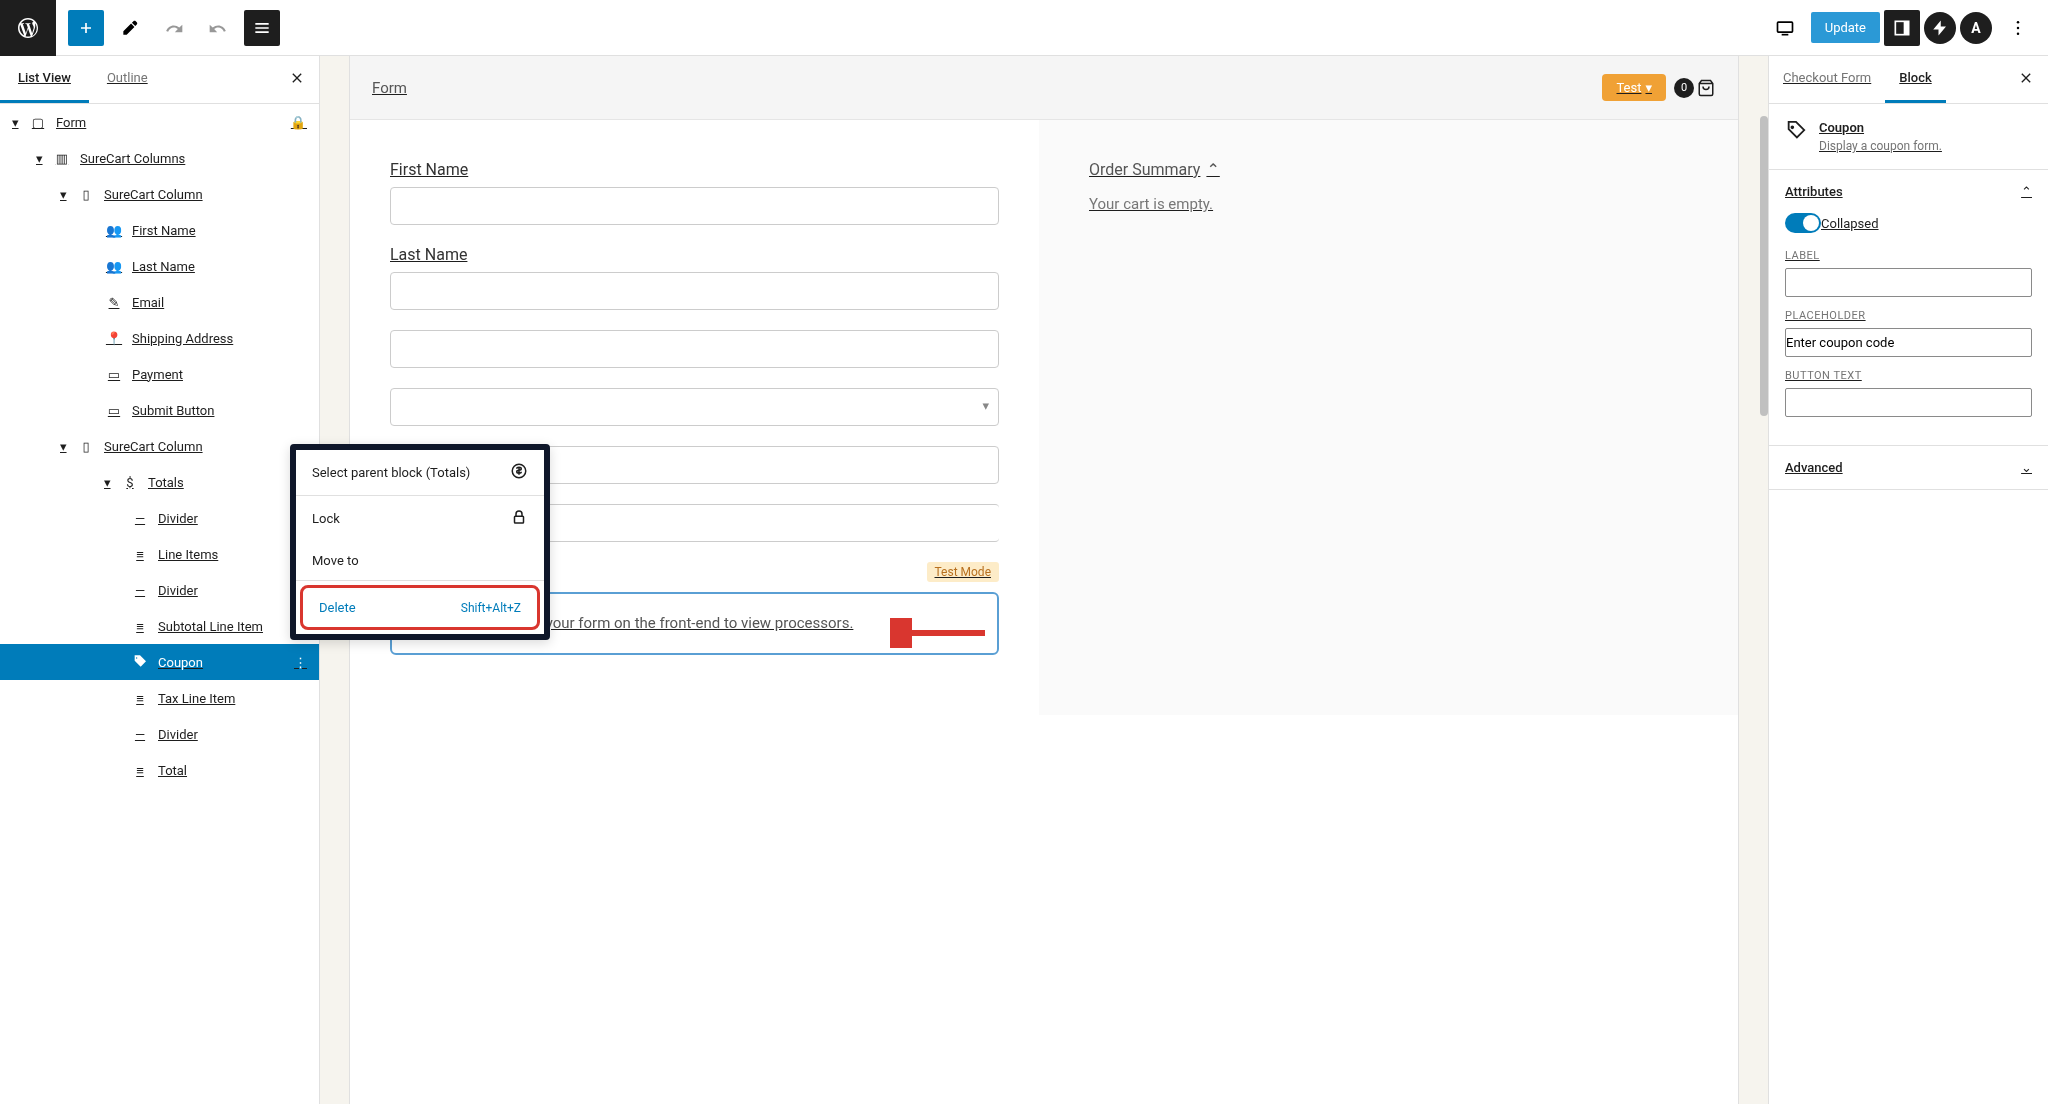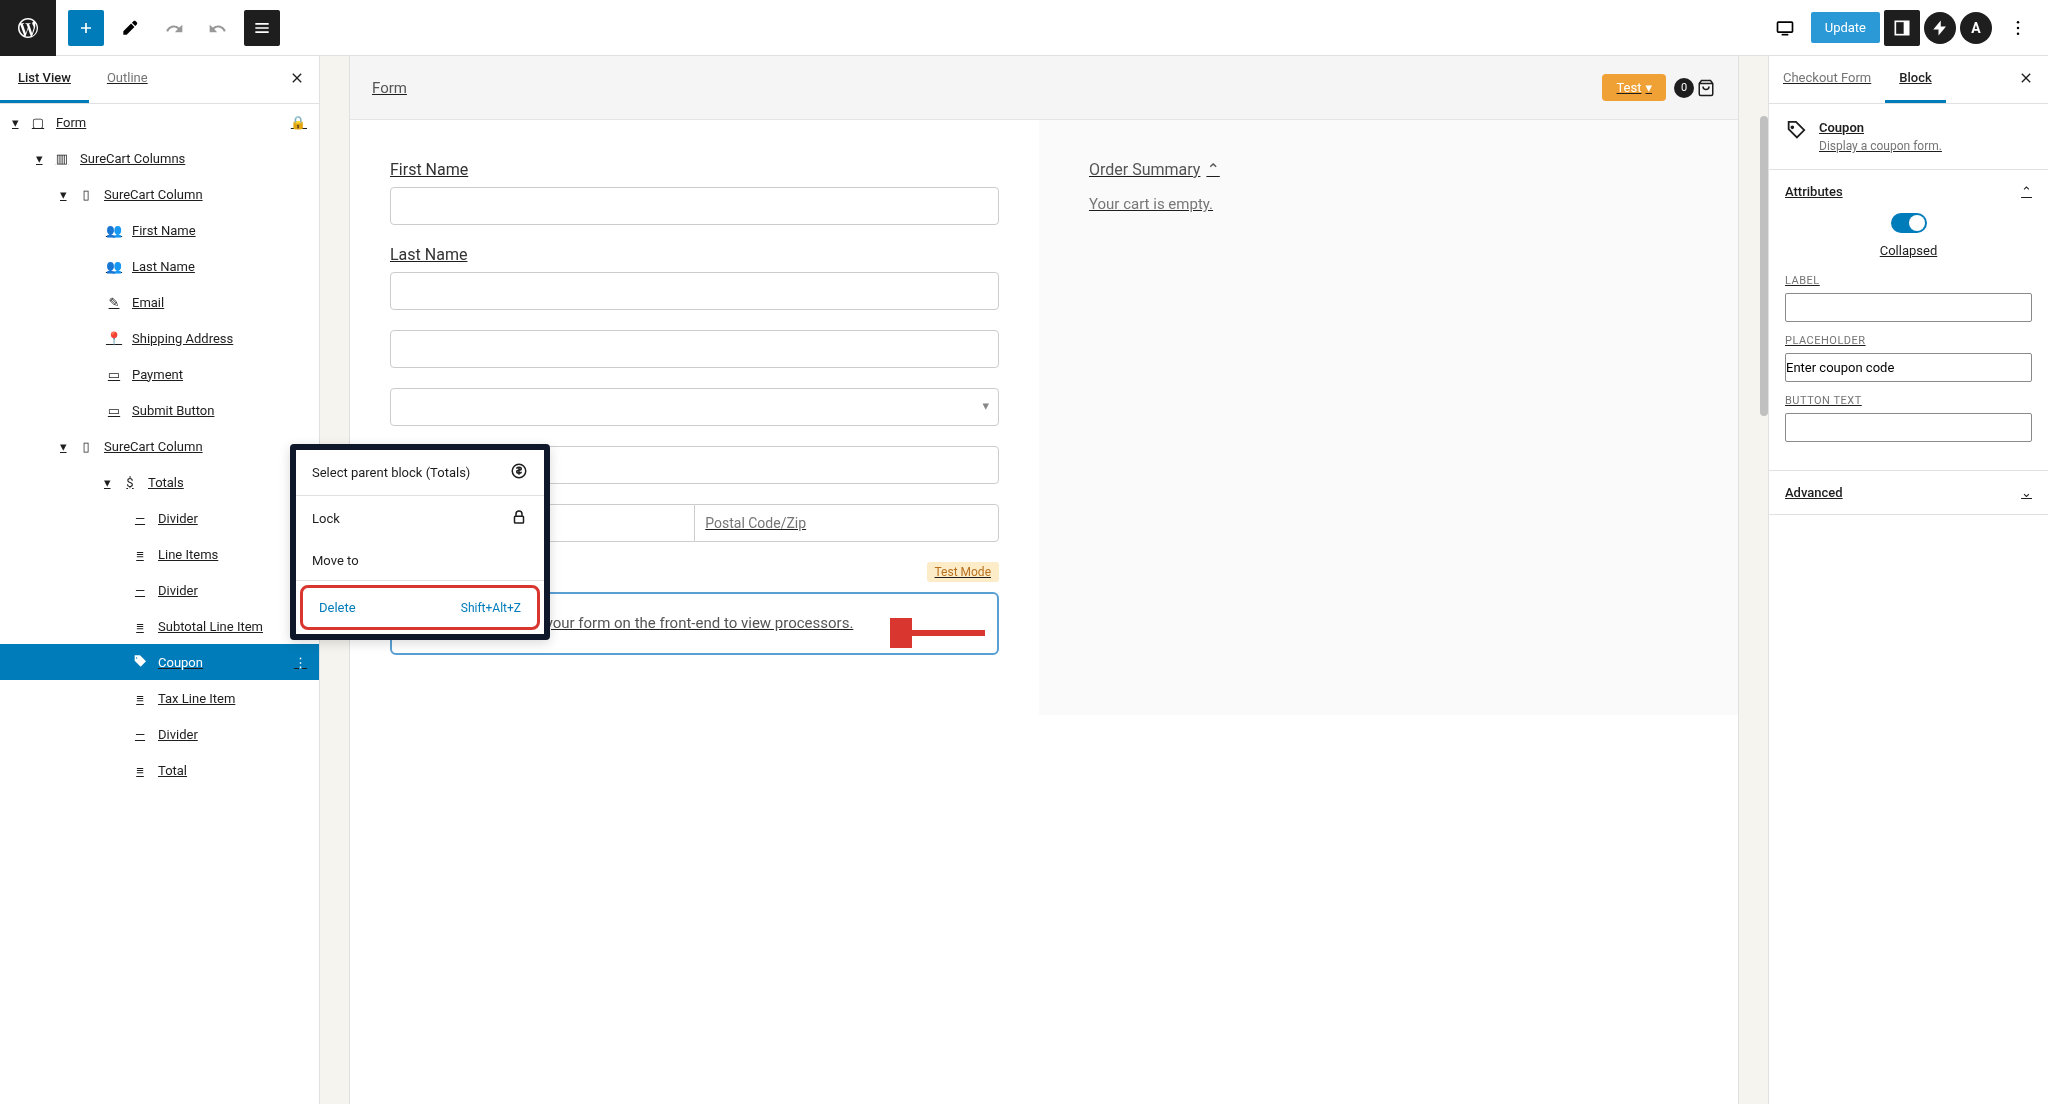--- a/index.html
+++ b/index.html
@@ -80,21 +80,21 @@
 .rtabs { display: flex; border-bottom: 1px solid #e0e0e0; }
 .rtab { padding: 14px 14px; cursor: pointer; font-size: 13px; color: #757575; }
 .rtab.active { color: #1e1e1e; border-bottom: 3px solid #007cba; font-weight:500;}
 .rtab-close{margin-left:auto;padding:14px;cursor:pointer;}
 .block-info { padding: 16px; display:flex; gap:12px; align-items:flex-start; border-bottom:1px solid #e0e0e0;}
 .block-info-text h4{font-size:13px;font-weight:600;margin-bottom:4px;}
 .block-info-text p{font-size:12px;color:#757575;}
 .section { border-bottom: 1px solid #e0e0e0; }
 .section-head { padding: 14px 16px; display: flex; justify-content: space-between; align-items: center; cursor: pointer; font-weight:500; font-size:13px;}
 .section-body { padding: 0 16px 16px; }
-.toggle-row { display: flex; align-items: center; gap: 10px; margin-bottom:16px;flex-direction:column;}
+.toggle-row { display: flex; align-items: center; margin-bottom:16px;}
 .toggle { width: 36px; height: 20px; background: #007cba; border-radius: 10px; position: relative; cursor:pointer;}
 .toggle::after { content: ''; position: absolute; right: 2px; top: 2px; width: 16px; height: 16px; background: #fff; border-radius: 50%; }
 .form-label { font-size: 11px; text-transform: uppercase; color: #757575; margin-bottom: 6px; display: block; letter-spacing:0.5px;}
 .form-control { width: 100%; padding: 6px 0; border: 1px solid #8a8a8a; border-radius: 2px; font-size: 13px; margin-bottom:12px;}
 .select-wrap{position:relative;}
 .select-wrap::after{content:'▾';position:absolute;right:10px;top:10px;color:#888;pointer-events:none;}
 .canvas-scroll{position:absolute;right:0;top:60px;width:8px;height:300px;background:#c0c0c0;border-radius:4px;}
 </style>
 </head>
 <body>
@@ -318,21 +318,20 @@
         </div>
         <div class="field">
           <label class="field-label">Last Name</label>
           <input class="field-input" style="">
         </div>
         <div class="field"><input class="field-input" style=""></div>
         <div class="field select-wrap"><input class="field-input" style=""></div>
         <div class="field"><input class="field-input" placeholder="Address" style=""></div>
         <div class="field field-row">
           <input class="field-input" placeholder="City" style="">
-          <input class="field-input" placeholder="Postal Code/Zip" style="">
         </div>
         <div class="field">
           <div class="payment-row">
             <label class="field-label" style="margin:0">Payment</label>
             <span class="test-mode">Test Mode</span>
           </div>
           <div class="payment-box">
             <span class="info-icon">
               <svg width="20" height="20" viewBox="0 0 24 24" fill="none" stroke="currentColor" stroke-width="2">
                     <circle cx="12" cy="12" r="10"></circle>

